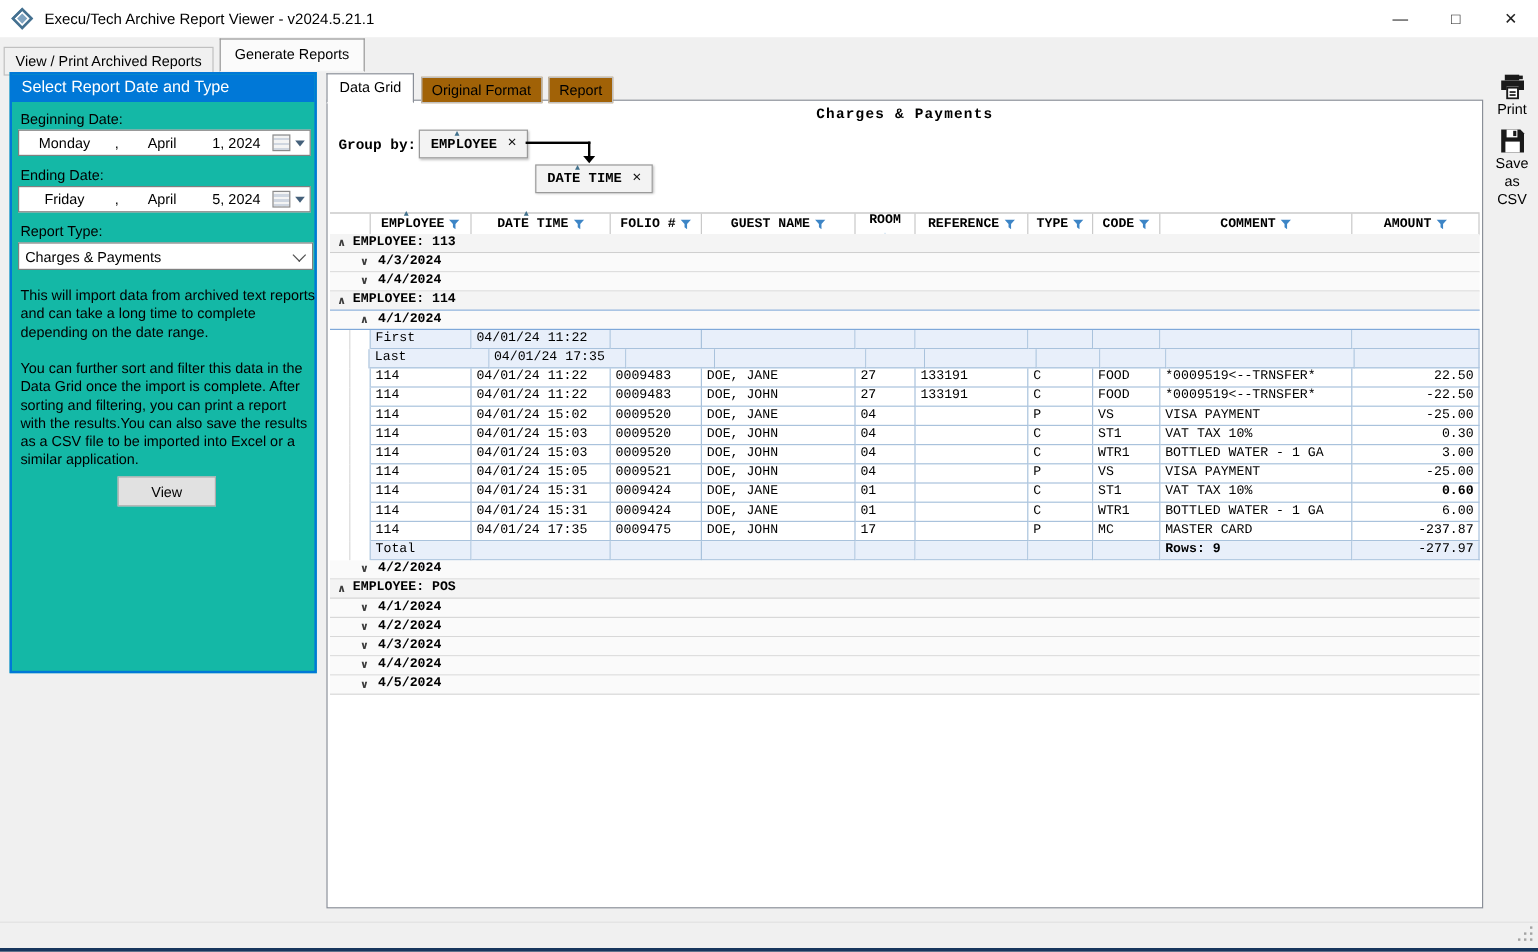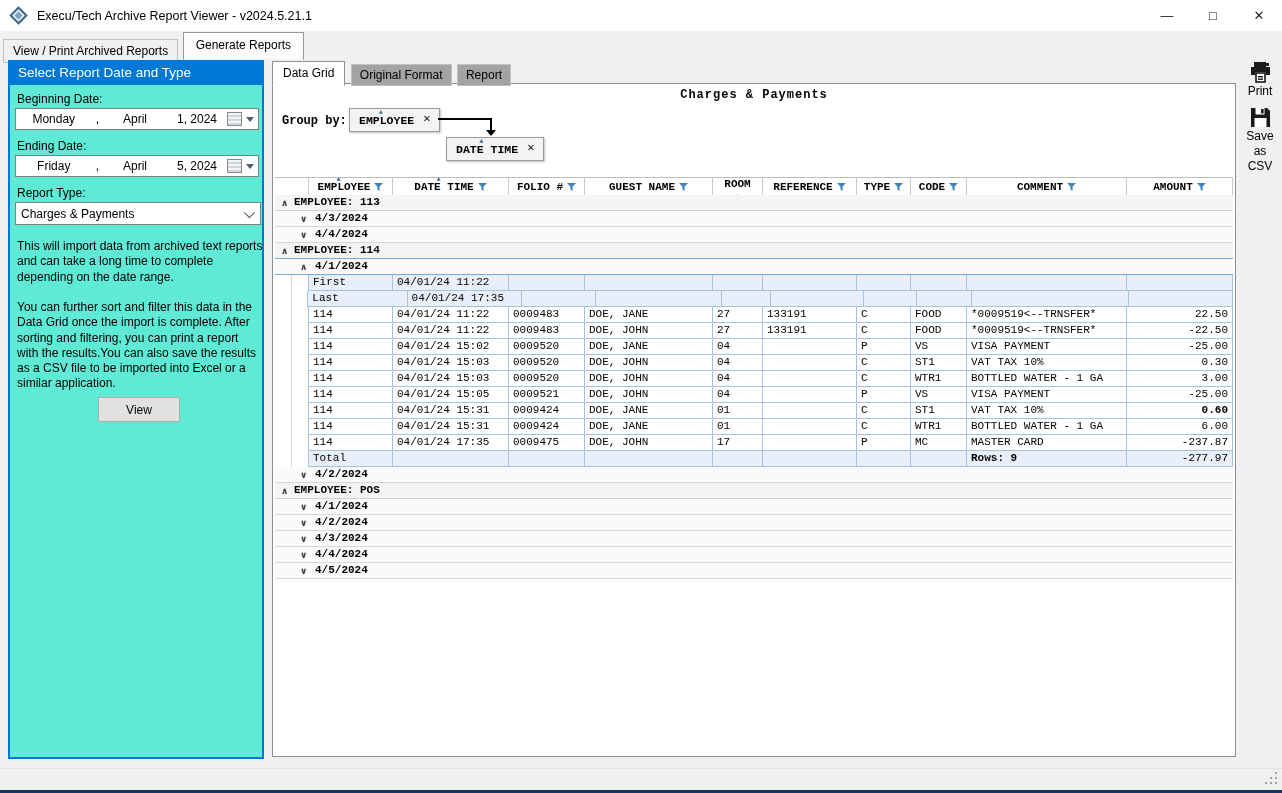--- a/index.html
+++ b/index.html
@@ -17,22 +17,22 @@
   .wbtn{width:46px;height:31px;display:flex;align-items:center;justify-content:center;
         font-size:13px;color:#222;cursor:default;}
   
   .maintabs{position:absolute;left:0;top:31px;height:27px;width:100%;}
   .mtab{display:inline-block;vertical-align:bottom;font-size:12px;color:#000;
         background:#f0f0f0;border:1px solid #c0c0c0;padding:4px 9px 4px 9px;margin-left:3px;
         position:relative;top:4px;}
   .mtab.active{background:#fbfbfb;border:1px solid #969696;border-bottom:1px solid #f2f2f2;
         padding:5px 12px 7px 12px;top:1px;z-index:3;margin-left:0;}
   
-  .left-panel{position:absolute;left:8px;top:60px;width:256px;height:699px;
-              border:2px solid var(--accent,#0078d7);background:#5eead4;box-sizing:border-box;}
+  .left-panel{position:absolute;left:8px;top:60px;width:256px;height:501px;
+              border:2px solid var(--accent,#0078d7);background:#14b8a6;box-sizing:border-box;}
   .lp-header{height:23px;background:var(--accent,#0078d7);color:#fff;font-size:13.5px;
              padding:3px 0 0 8px;box-sizing:border-box;}
   .lp-label{position:absolute;left:7px;font-size:12px;color:#000;}
   .datefield{position:absolute;left:5px;width:244px;height:22px;background:#fff;
              border:1px solid #808080;box-sizing:border-box;display:flex;align-items:center;
              font-size:12px;color:#000;}
   .df-day{width:78px;text-align:center;}
   .df-sep{width:12px;text-align:center;}
   .df-month{width:66px;text-align:center;}
   .df-num{width:62px;text-align:center;}
@@ -47,21 +47,21 @@
          font-size:12px;color:#000;padding-left:5px;}
   .combo-chev{margin-left:auto;margin-right:8px;width:7px;height:7px;
               border-right:1.4px solid #505050;border-bottom:1.4px solid #505050;
               transform:rotate(45deg) translateY(-2px);}
   .lp-para{position:absolute;left:7px;width:246px;font-size:12px;line-height:15.3px;color:#000;}
   .view-btn{position:absolute;left:88px;width:80px;height:23px;background:#e1e1e1;
             border:1px solid #adadad;font-size:12px;color:#000;display:flex;
             align-items:center;justify-content:center;}
   
   .report-tabs{position:absolute;left:272px;top:61px;height:23px;z-index:4;}
-  .rtab{display:inline-block;font-size:12px;color:#000;background:#a3a3a3;
+  .rtab{display:inline-block;font-size:12px;color:#000;background:#a16207;
         border:1px solid #c0c0c0;padding:3px 8px;margin-right:1px;position:relative;top:2px;}
   .rtab.active{background:#fff;border:1px solid #8a8f98;border-bottom:1px solid #fff;
         padding:4px 10px 5px 10px;top:0;}
   
   .grid-panel{position:absolute;left:272px;top:83px;width:964px;height:674px;background:#fff;
               border:1px solid #8a8f98;box-sizing:border-box;}
   .mono{font-family:"Liberation Mono","DejaVu Sans Mono",monospace;}
   .grid-title{position:absolute;left:0;top:4px;width:100%;text-align:center;
               font-family:"Liberation Mono",monospace;font-size:12px;font-weight:bold;
               letter-spacing:1px;color:#000;}

